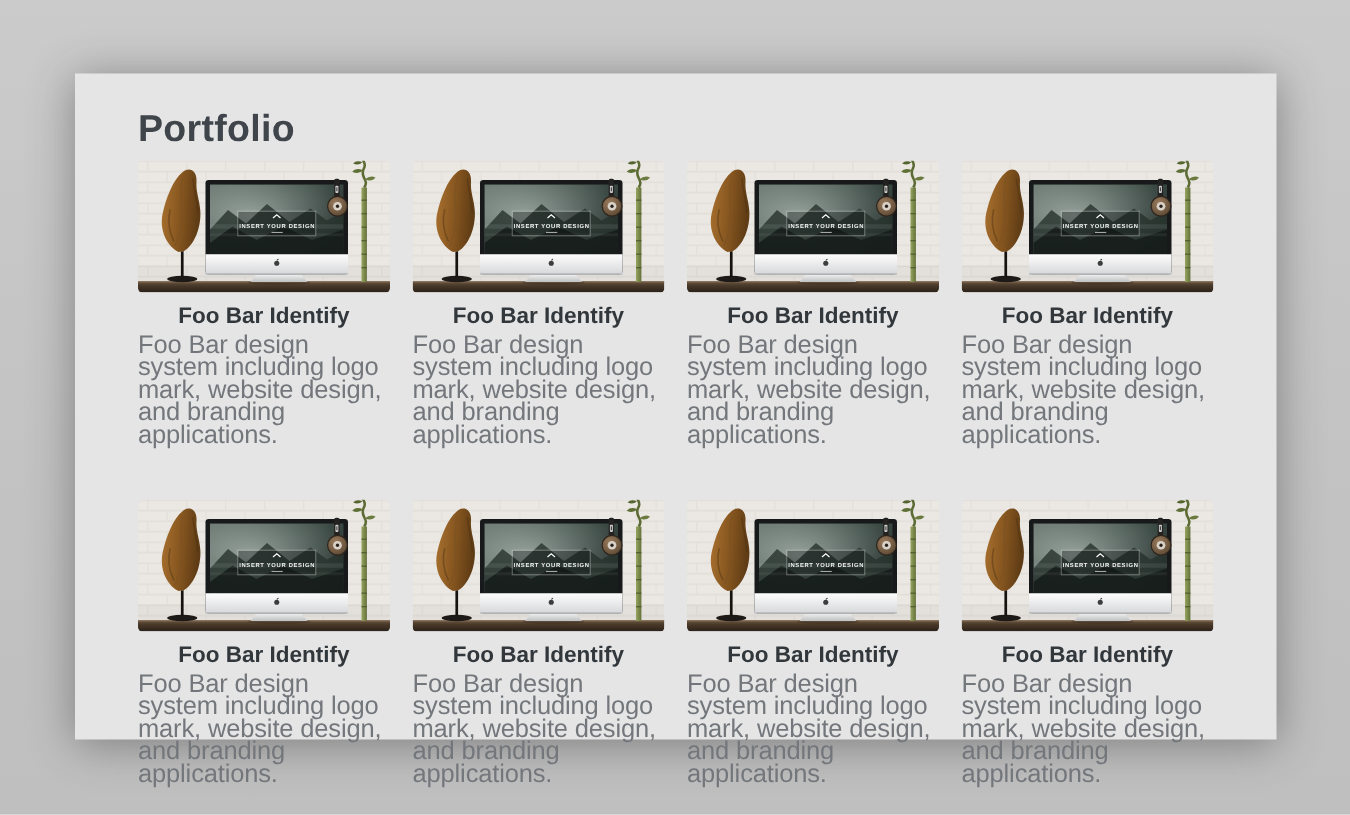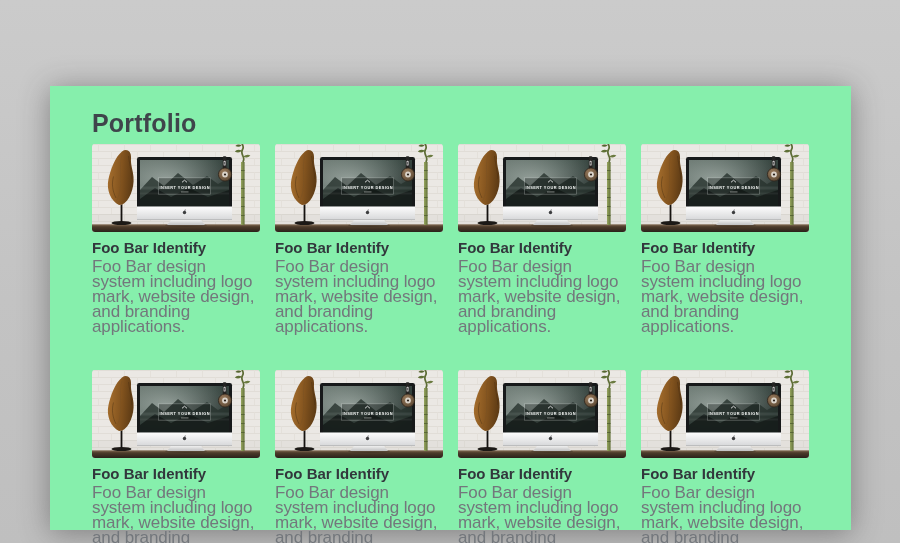--- a/index.html
+++ b/index.html
@@ -5,24 +5,23 @@
   * { box-sizing: border-box; }
   html, body { margin: 0; padding: 0; }
   body {
     width: 900px; height: 543px; overflow: hidden;
     background: linear-gradient(180deg, #cbcbcb 0%, #c3c3c3 55%, #bfbfbf 100%);
     font-family: "Liberation Sans", "DejaVu Sans", sans-serif;
   }
   .card {
     position: absolute; left: 50px; top: 49px;
     width: 801px; height: 444px;
-    background: #86efac;
+    background: #e5e5e5;
     box-shadow: 0 3px 28px rgba(45,45,45,0.45);
     padding: 25px 42px 30px 42px;
-    margin-top: 37px;
   }
   h1.page-title {
     margin: 0 0 8px 0;
     font-size: 25px; line-height: 25px; font-weight: 700;
     color: #3f454b; letter-spacing: 0.2px;
   }
   .grid {
     display: grid;
     grid-template-columns: repeat(4, 168px);
     column-gap: 15px;
@@ -32,20 +31,21 @@
   .thumb-wrap {
     width: 168px; height: 88px;
     border-radius: 3px; overflow: hidden;
     cursor: pointer;
   }
   .thumb-wrap svg { display: block; width: 168px; height: 88px; }
   .item-title {
     margin: 7px 0 3px 0;
     font-size: 15px; line-height: 17px; font-weight: 700;
     color: #32373c;
+    text-align: center;
   }
   .item-desc {
     margin: 0;
     font-size: 17px; line-height: 15px; letter-spacing: -0.1px;
     color: #73777c;
   }
   .defs-holder { position: absolute; width: 0; height: 0; overflow: hidden; }
 </style>
 </head>
 <body>

